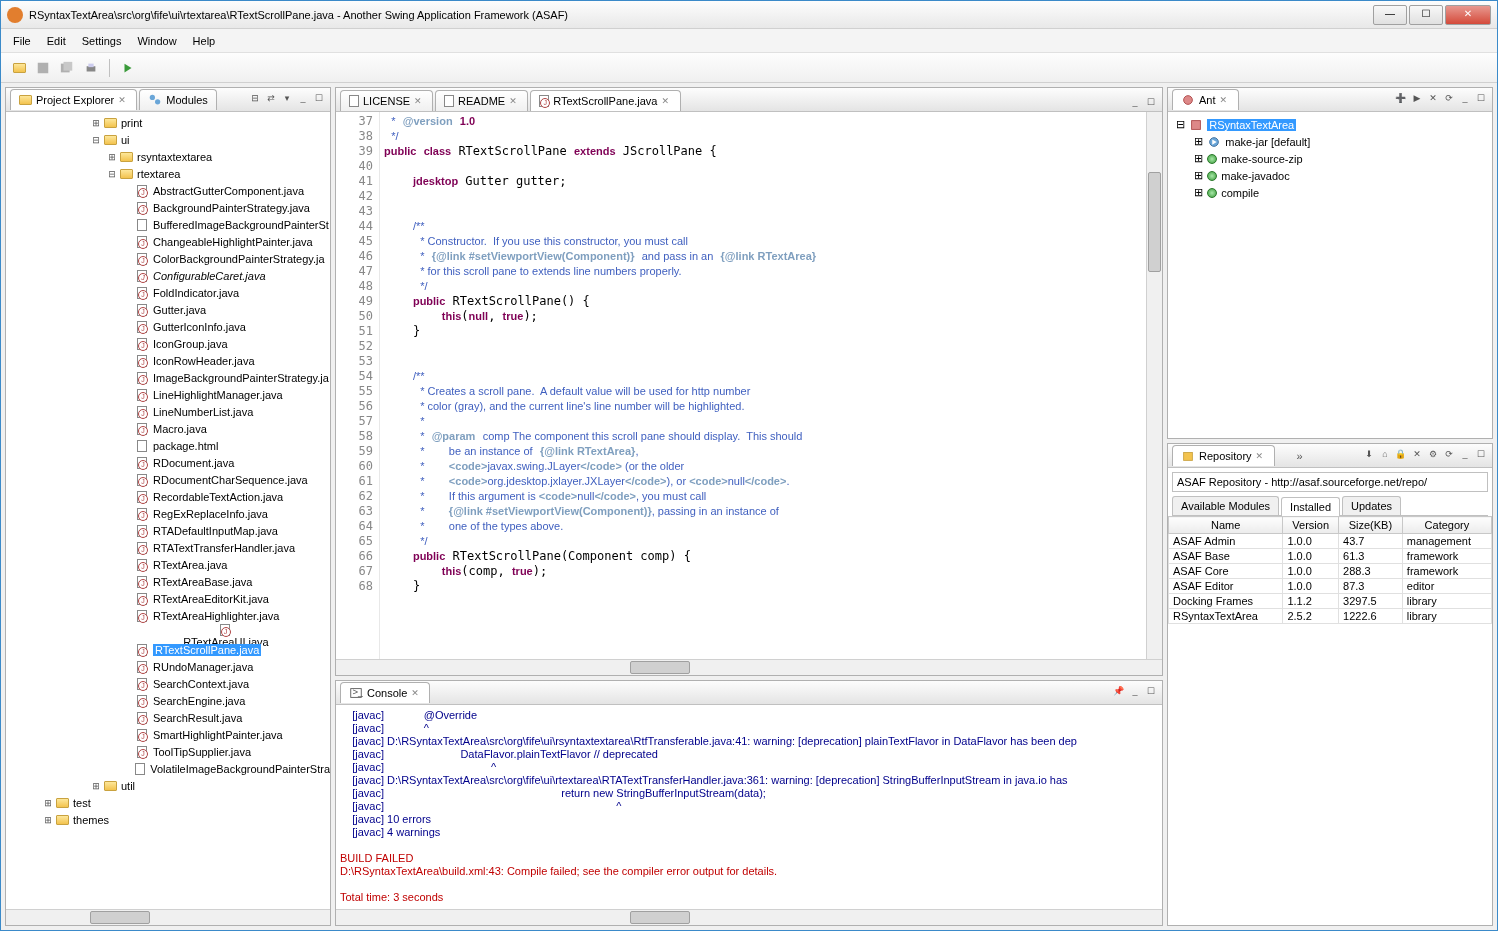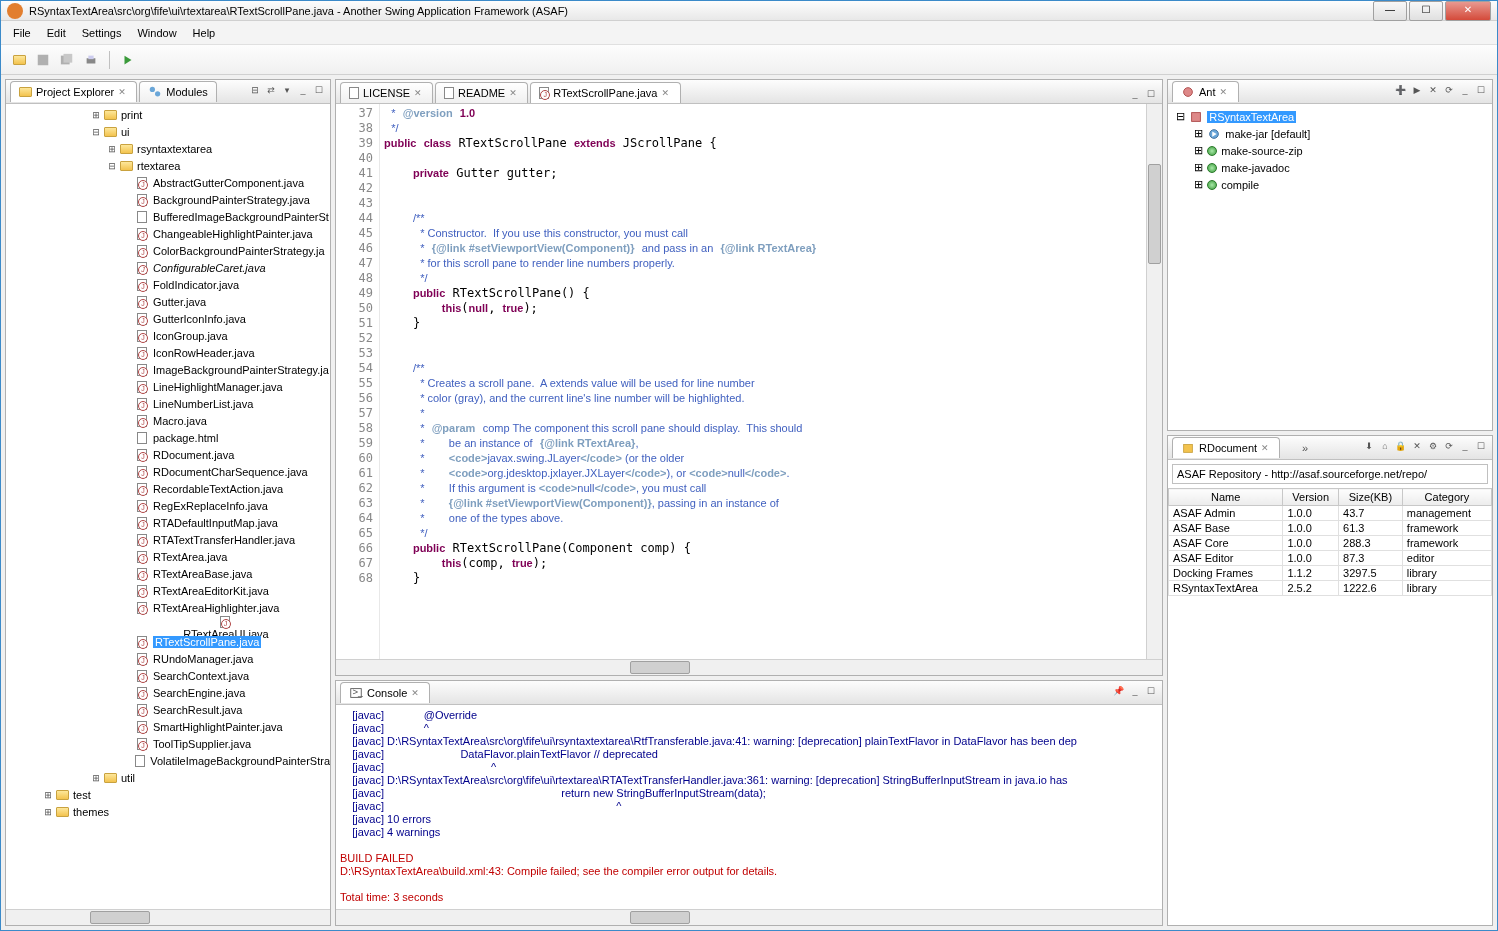--- a/index.html
+++ b/index.html
@@ -1,18 +1,18 @@
 <!DOCTYPE html>
 <html><head>
 <meta charset="utf-8">
 <style>
 * { box-sizing: border-box; font-family: Tahoma, sans-serif; font-size: 11px; }
 body { margin: 0; background: #fff; }
 .window { width: 1498px; height: 931px; border: 1px solid #3b8ac9; display: flex; flex-direction: column; background: #f0f0f0; position: relative; }
-.titlebar { height: 20px; background: linear-gradient(#fdfdfd,#e8e8e8); display: flex; align-items: center; padding: 0 6px; border-bottom: 1px solid #d0d0d0; }
+.titlebar { height: 28px; background: linear-gradient(#fdfdfd,#e8e8e8); display: flex; align-items: center; padding: 0 6px; border-bottom: 1px solid #d0d0d0; }
 .titlebar-icon { width: 16px; height: 16px; background: #e27e2e; border-radius: 50%; margin-right: 6px; }
 .titlebar-text { flex: 1; color: #000; }
 .win-buttons { display: flex; gap: 2px; }
 .win-btn { width: 34px; height: 20px; background: linear-gradient(#f8f8f8,#e0e0e0); border: 1px solid #a0a0a0; border-radius: 2px; text-align: center; line-height: 16px; cursor: pointer; font-size: 10px; }
 .win-btn.close { background: linear-gradient(#e89990,#d44a3a); color: #fff; width: 46px; }
 .menubar { height: 24px; background: #f4f4f4; display: flex; align-items: center; padding: 0 4px; border-bottom: 1px solid #e0e0e0; }
 .menu-item { padding: 3px 8px; cursor: pointer; }
 .toolbar { height: 30px; background: linear-gradient(#fdfdfd,#f0f0f0); display: flex; align-items: center; padding: 0 8px; gap: 4px; border-bottom: 1px solid #d0d0d0; }
 .tb-btn { width: 20px; height: 20px; display: flex; align-items: center; justify-content: center; cursor: pointer; border-radius: 2px; }
 .main-area { flex: 1; display: flex; padding: 4px; gap: 4px; overflow: hidden; }
@@ -466,35 +466,35 @@
             <div class="mini-btn">_</div>
             <div class="mini-btn">☐</div>
           </div>
         </div>
         <div class="editor-body">
           <div class="gutter" id="gutter">37<br>38<br>39<br>40<br>41<br>42<br>43<br>44<br>45<br>46<br>47<br>48<br>49<br>50<br>51<br>52<br>53<br>54<br>55<br>56<br>57<br>58<br>59<br>60<br>61<br>62<br>63<br>64<br>65<br>66<br>67<br>68<br></div>
           <div class="code" id="code"> <span class="doc">*</span> <span class="tag">@version</span> <span class="kw">1.0</span>
  <span class="doc">*/</span>
 <span class="kw">public</span> <span class="kw">class</span> RTextScrollPane <span class="kw">extends</span> JScrollPane {
 
-    <span class="kw">private</span> Gutter gutter;
+    <span class="kw">jdesktop</span> Gutter gutter;
 
 
     <span class="doc">/**</span>
      <span class="doc">* Constructor.  If you use this constructor, you must call</span>
      <span class="doc">*</span> <span class="tag">{@link #setViewportView(Component)}</span> <span class="doc">and pass in an</span> <span class="tag">{@link RTextArea}</span>
-     <span class="doc">* for this scroll pane to render line numbers properly.</span>
+     <span class="doc">* for this scroll pane to extends line numbers properly.</span>
      <span class="doc">*/</span>
     <span class="kw">public</span> RTextScrollPane() {
         <span class="kw">this</span>(<span class="kw">null</span>, <span class="kw">true</span>);
     }
 
 
     <span class="doc">/**</span>
-     <span class="doc">* Creates a scroll pane.  A extends value will be used for line number</span>
+     <span class="doc">* Creates a scroll pane.  A default value will be used for http number</span>
      <span class="doc">* color (gray), and the current line's line number will be highlighted.</span>
      <span class="doc">*</span>
      <span class="doc">*</span> <span class="tag">@param</span> <span class="doc">comp The component this scroll pane should display.  This should</span>
      <span class="doc">*        be an instance of</span> <span class="tag">{@link RTextArea}</span><span class="doc">,</span>
      <span class="doc">*        </span><span class="tag">&lt;code&gt;</span><span class="doc">javax.swing.JLayer</span><span class="tag">&lt;/code&gt;</span><span class="doc"> (or the older</span>
      <span class="doc">*        </span><span class="tag">&lt;code&gt;</span><span class="doc">org.jdesktop.jxlayer.JXLayer</span><span class="tag">&lt;/code&gt;</span><span class="doc">), or </span><span class="tag">&lt;code&gt;</span><span class="doc">null</span><span class="tag">&lt;/code&gt;</span><span class="doc">.</span>
      <span class="doc">*        If this argument is </span><span class="tag">&lt;code&gt;</span><span class="doc">null</span><span class="tag">&lt;/code&gt;</span><span class="doc">, you must call</span>
      <span class="doc">*        </span><span class="tag">{@link #setViewportView(Component)}</span><span class="doc">, passing in an instance of</span>
      <span class="doc">*        one of the types above.</span>
      <span class="doc">*/</span>
@@ -605,36 +605,41 @@
             </div>
         </div>
       </div>
 
       <div class="panel repo-panel">
         <div class="panel-header">
           <div class="tab active">
             <svg class="icon-svg" viewBox="0 0 16 16">
                 <rect x="3" y="4" width="10" height="9" fill="#f3c34e" stroke="#c9a23f"></rect>
               </svg>
-            <span>RDocument</span>
+            <span>Repository</span>
             <span class="tab-close">✕</span>
           </div>
           <div style="margin-left:20px;color:#555;">»</div>
           <div class="panel-toolbar">
             <div class="mini-btn">⬇</div>
             <div class="mini-btn">⌂</div>
             <div class="mini-btn">🔒</div>
             <div class="mini-btn">✕</div>
             <div class="mini-btn">⚙</div>
             <div class="mini-btn">⟳</div>
             <div class="mini-btn">_</div>
             <div class="mini-btn">☐</div>
           </div>
         </div>
         <div class="repo-url">ASAF Repository - http://asaf.sourceforge.net/repo/</div>
+        <div class="repo-tabs" id="repo-tabs">
+            <div class="repo-tab">Available Modules</div>
+            <div class="repo-tab active">Installed</div>
+            <div class="repo-tab">Updates</div>
+          </div>
         <div class="repo-table">
           <table id="repo-table">
               <tbody>
                 <tr>
                   <th>Name</th>
                   <th>Version</th>
                   <th>Size(KB)</th>
                   <th>Category</th>
                 </tr>
                 <tr>

